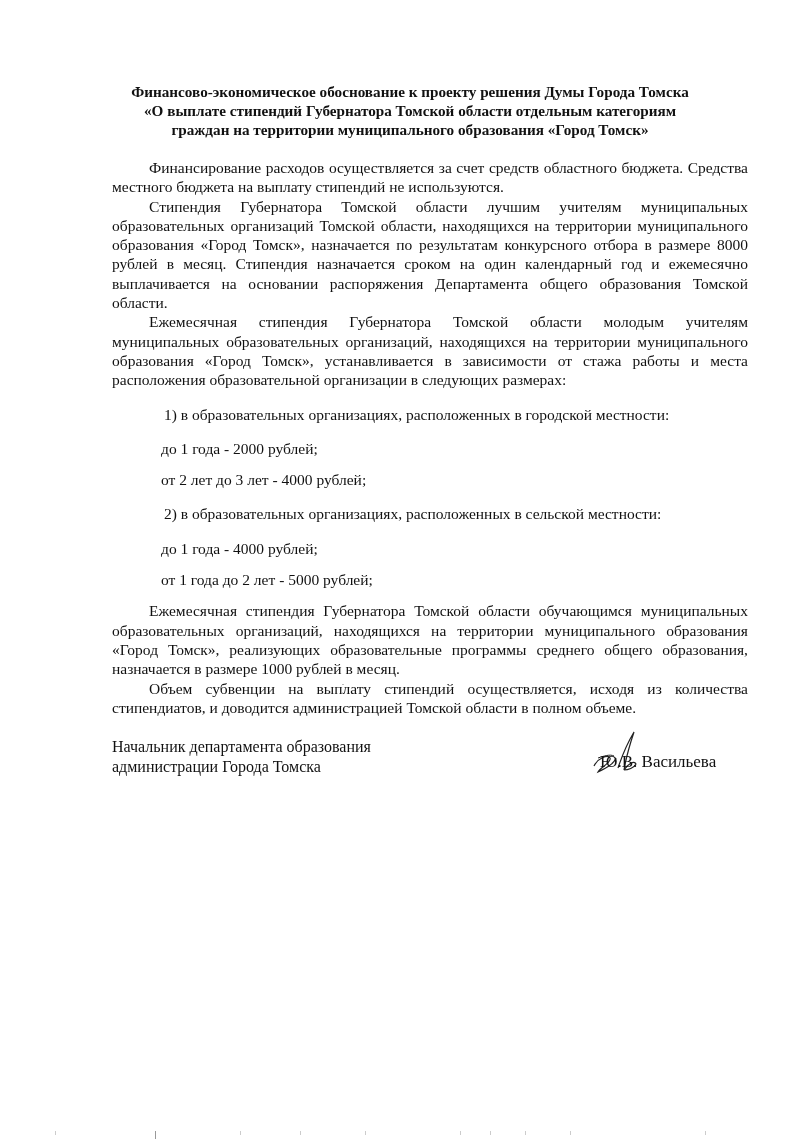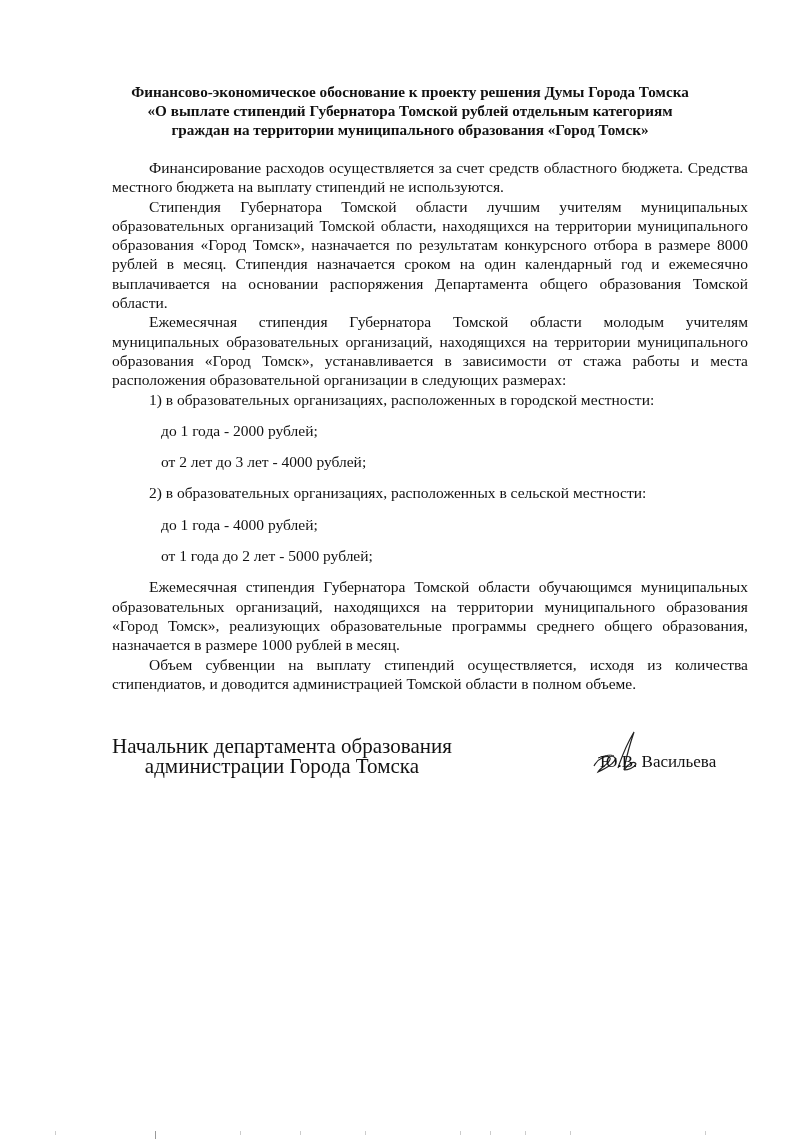--- a/index.html
+++ b/index.html
@@ -11,43 +11,43 @@
     .title {
       position: absolute; left: 110px; top: 82px; width: 600px;
       text-align: center; font-weight: bold; font-size: 15.2px; line-height: 19px;
     }
     .title div { white-space: nowrap; }
     .body {
       position: absolute; left: 112px; top: 158px; width: 636px;
       font-size: 15.5px; line-height: 19.3px;
     }
     .p { text-align: justify; text-indent: 37px; margin: 0; }
-    .li { text-indent: 37px; margin: 0; }
+    .li { text-indent: 37px; margin: 15px; }
     .li-plain { padding-left: 37px; margin: 12px; }
     .sign-left {
       position: absolute; left: 112px; top: 737px;
-      font-size: 21px; line-height: 19.5px; text-align: center;
+      font-size: 16px; line-height: 19.5px;
     }
     .sign-right {
       position: absolute; left: 600px; top: 752px;
       font-size: 17px; line-height: 19.5px; white-space: nowrap;
     }
     .signature { position: absolute; left: 588px; top: 728px; width: 60px; height: 48px; }
     .dot { position: absolute; left: 342px; top: 684px; width: 2px; height: 1px; background: #bbb; }
     .scan-marks { position: absolute; left: 0; top: 1128px; width: 807px; height: 12px; }
     .scan-marks span { position: absolute; top: 3px; width: 1px; height: 4px; background: #ccc; }
   </style>
 </head>
 <body>
 
 <div class="page">
 
   <div class="title">
     <div>Финансово-экономическое обоснование к проекту решения Думы Города Томска</div>
-    <div>«О выплате стипендий Губернатора Томской рублей отдельным категориям</div>
+    <div>«О выплате стипендий Губернатора Томской области отдельным категориям</div>
     <div>граждан на территории муниципального образования «Город Томск»</div>
   </div>
 
   <div class="body">
     <p class="p">Финансирование расходов осуществляется за счет средств областного бюджета. Средства местного бюджета на выплату стипендий не используются.</p>
     <p class="p">Стипендия Губернатора Томской области лучшим учителям муниципальных образовательных организаций Томской области, находящихся на территории муниципального образования «Город Томск», назначается по результатам конкурсного отбора в размере 8000 рублей в месяц. Стипендия назначается сроком на один календарный год и ежемесячно выплачивается на основании распоряжения Департамента общего образования Томской области.</p>
     <p class="p">Ежемесячная стипендия Губернатора Томской области молодым учителям муниципальных образовательных организаций, находящихся на территории муниципального образования «Город Томск», устанавливается в зависимости от стажа работы и места расположения образовательной организации в следующих размерах:</p>
     <p class="li">1) в образовательных организациях, расположенных в городской местности:</p>
     <p class="li-plain">до 1 года - 2000 рублей;</p>
     <p class="li-plain">от 2 лет до 3 лет - 4000 рублей;</p>

